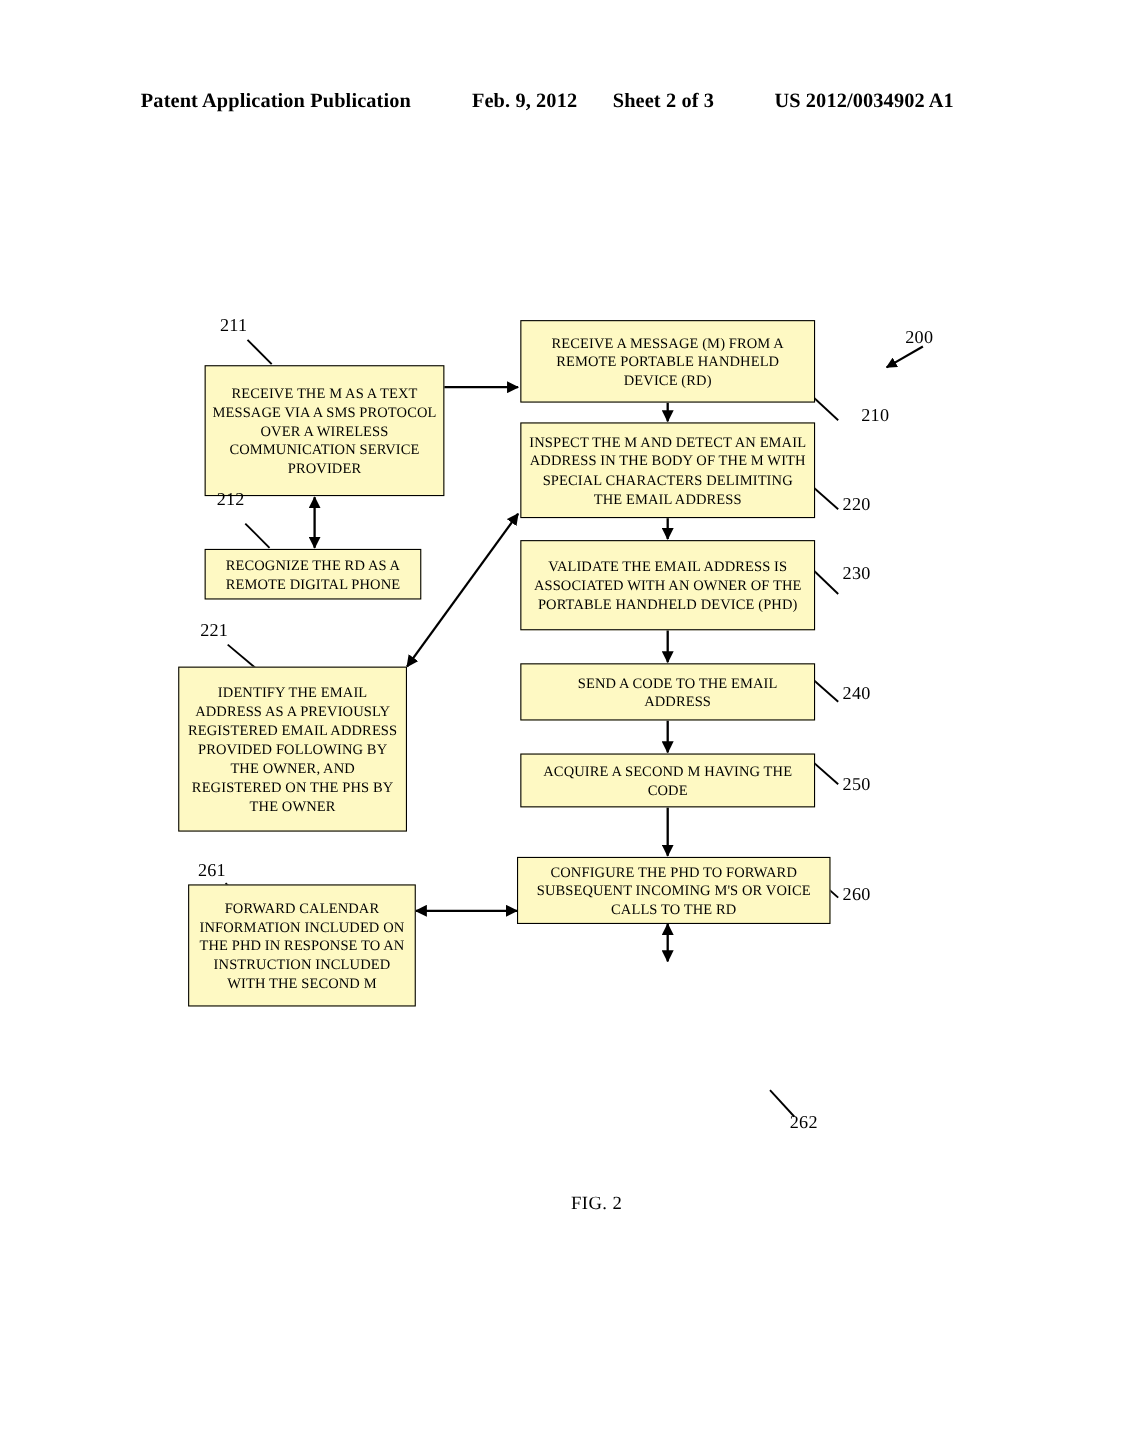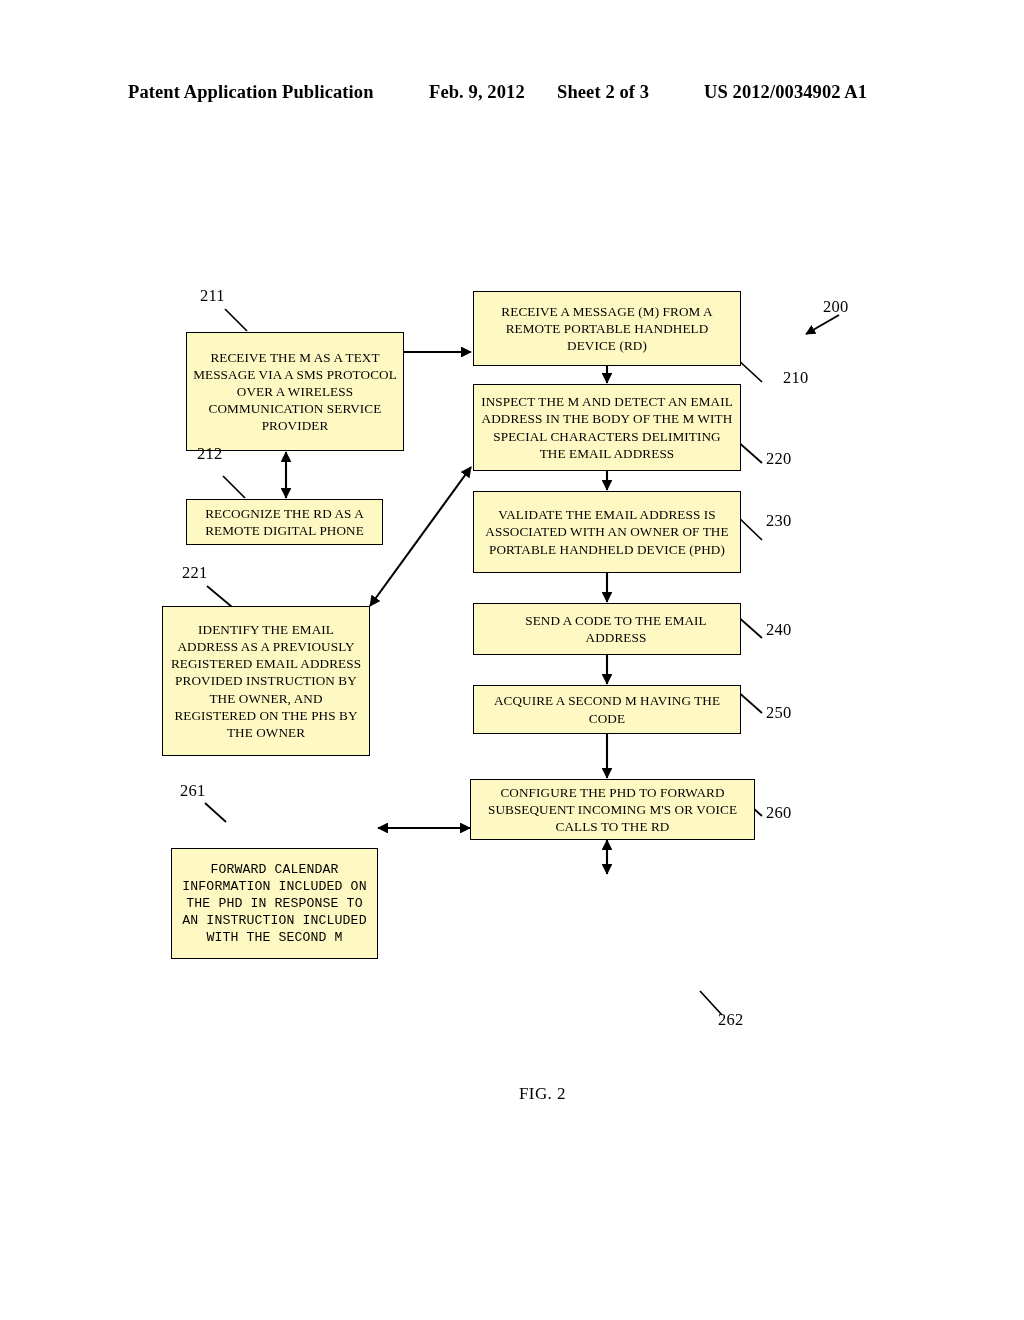--- a/index.html
+++ b/index.html
@@ -176,24 +176,24 @@
 
     <div class="fig-box" style="left:186px; top:332px; width:218px; height:119px;">
       <span class="txt">RECEIVE THE M AS A TEXT MESSAGE VIA A SMS PROTOCOL OVER A WIRELESS COMMUNICATION SERVICE PROVIDER</span>
     </div>
 
     <div class="fig-box" style="left:186px; top:499px; width:197px; height:46px;">
       <span class="txt">RECOGNIZE THE RD AS A REMOTE DIGITAL PHONE</span>
     </div>
 
     <div class="fig-box" style="left:162px; top:606px; width:208px; height:150px;">
-      <span class="txt">IDENTIFY THE EMAIL ADDRESS AS A PREVIOUSLY REGISTERED EMAIL ADDRESS PROVIDED INSTRUCTION BY THE OWNER, AND REGISTERED ON THE PHS BY THE OWNER</span>
-    </div>
-
-    <div class="fig-box" style="left:171px; top:848px; width:207px; height:111px;font-family:Liberation Mono, monospace;">
+      <span class="txt">IDENTIFY THE EMAIL ADDRESS AS A PREVIOUSLY REGISTERED EMAIL ADDRESS PROVIDED FOLLOWING BY THE OWNER, AND REGISTERED ON THE PHS BY THE OWNER</span>
+    </div>
+
+    <div class="fig-box" style="left:171px; top:804px; width:207px; height:111px;">
       <span class="txt">FORWARD CALENDAR INFORMATION INCLUDED ON THE PHD IN RESPONSE TO AN INSTRUCTION INCLUDED WITH THE SECOND M</span>
     </div>
 
     <span class="ref-num" style="left:823px; top:297px;">200</span>
 
     <span class="ref-num" style="left:783px; top:368px;">210</span>
     <span class="ref-num" style="left:766px; top:449px;">220</span>
     <span class="ref-num" style="left:766px; top:511px;">230</span>
     <span class="ref-num" style="left:766px; top:620px;">240</span>
     <span class="ref-num" style="left:766px; top:703px;">250</span>

